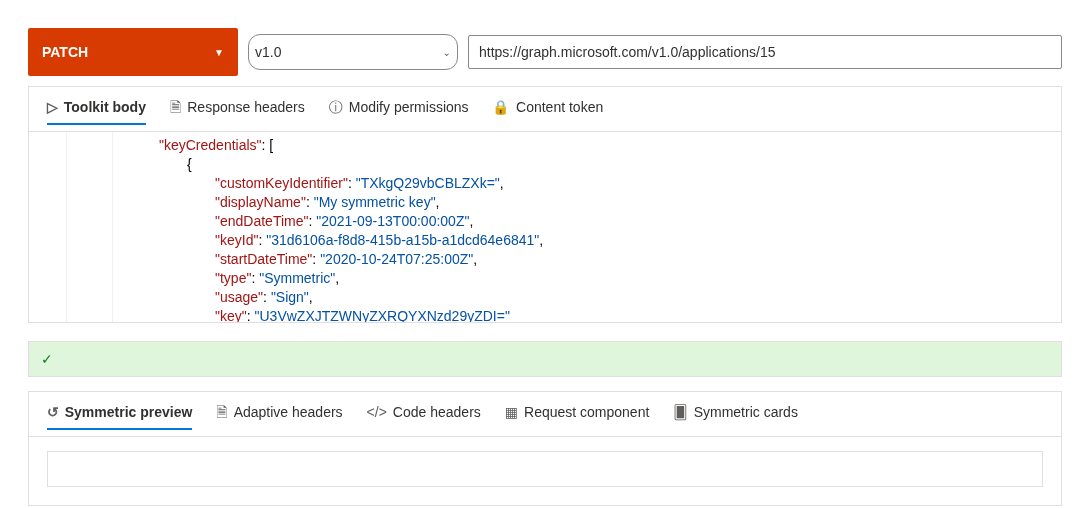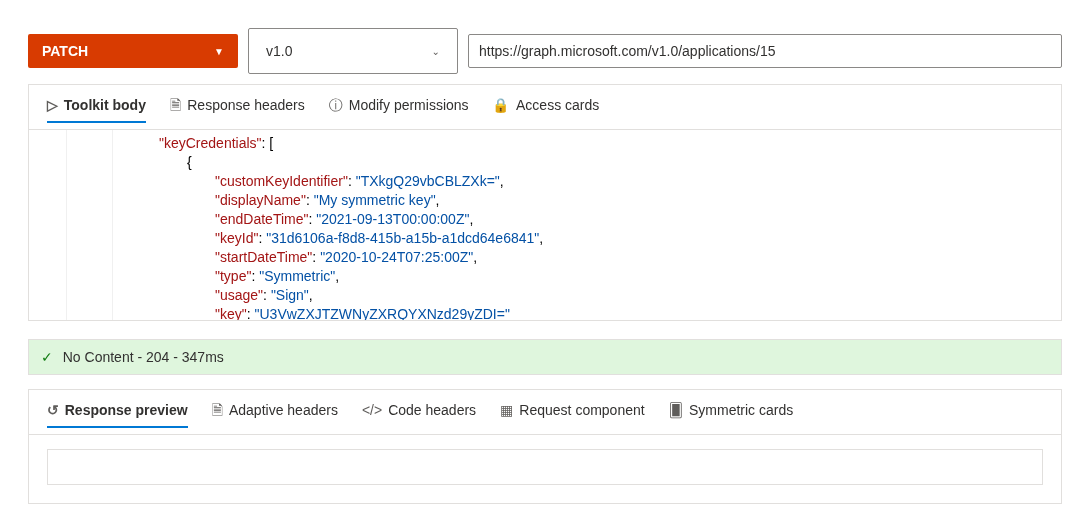--- a/index.html
+++ b/index.html
@@ -1,21 +1,21 @@
 <!DOCTYPE html>
 <html><head>
 <meta charset="utf-8">
 <style>
   * { margin: 0; padding: 0; box-sizing: border-box; font-family: "Segoe UI", Arial, sans-serif; }
   body { background: #fff; width: 1090px; height: 508px; overflow: hidden; color: #323130; font-size: 14px; }
 
   .top-row { display: flex; gap: 10px; padding: 28px 28px 10px 28px; align-items: center; }
-  .method-select { display: flex; align-items: center; justify-content: space-between; background: #d83b01; color: #fff; font-weight: 600; padding: 0 14px; height: 34px; width: 210px; border-radius: 2px; cursor: pointer; }
+  .method-select { display: flex; align-items: center; justify-content: space-between; background: #d83b01; color: #fff; font-weight: 600; padding: 0 14px; height: 48px; width: 210px; border-radius: 2px; cursor: pointer; }
   .chevron-down { font-size: 10px; }
-  .version-select { display: flex; align-items: center; justify-content: space-between; background: #fff; border: 1px solid #8a8886; height: 46px; width: 210px; padding: 0 17px; border-radius: 2px; cursor: pointer; }
+  .version-select { display: flex; align-items: center; justify-content: space-between; background: #fff; border: 1px solid #8a8886; height: 36px; width: 210px; padding: 0 6px; border-radius: 12px; cursor: pointer; }
   .url-input { flex: 1; border: 1px solid #8a8886; height: 34px; padding: 0 10px; border-radius: 2px; font-size: 14px; color: #323130; outline: none; background: #fff; }
 
   .panel { margin: 0 28px 18px 28px; border: 1px solid #e1dfdd; }
 
   .tabs { display: flex; gap: 24px; padding: 12px 18px 6px 18px; border-bottom: 1px solid #e1dfdd; }
   .tab { display: inline-flex; align-items: center; gap: 6px; font-size: 14px; color: #323130; cursor: pointer; padding-bottom: 8px; border-bottom: 2px solid transparent; }
   .tab.active { font-weight: 600; border-bottom: 2px solid #0078d4; color: #323130; }
   .tab-icon { display: inline-block; line-height: 1; color: #605e5c; }
 
   .code-area { display: flex; height: 190px; background: #fff; overflow: hidden; font-family: Consolas, Menlo, monospace; font-size: 14px; line-height: 19px; }
@@ -59,40 +59,39 @@
       <div class="tab">
         <span class="tab-icon">🗎</span>
         <span>Response headers</span>
       </div>
       <div class="tab">
         <span class="tab-icon">ⓘ</span>
         <span>Modify permissions</span>
       </div>
       <div class="tab">
         <span class="tab-icon">🔒</span>
-        <span>Access cards</span>
+        <span>Content token</span>
       </div>
     </div>
   <div class="code-area">
     <div class="gutter"></div>
     <div class="gutter-margin"></div>
     <div class="code-lines" id="code-lines"><div class="ind-line" style="padding-left: 42px;"><span class="tok-prop">"keyCredentials"</span><span class="tok-punct">: [</span></div><div class="ind-line" style="padding-left: 70px;"><span class="tok-punct">{</span></div><div class="ind-line" style="padding-left: 98px;"><span class="tok-prop">"customKeyIdentifier"</span><span class="tok-punct">: </span><span class="tok-string">"TXkgQ29vbCBLZXk="</span><span class="tok-punct">,</span></div><div class="ind-line" style="padding-left: 98px;"><span class="tok-prop">"displayName"</span><span class="tok-punct">: </span><span class="tok-string">"My symmetric key"</span><span class="tok-punct">,</span></div><div class="ind-line" style="padding-left: 98px;"><span class="tok-prop">"endDateTime"</span><span class="tok-punct">: </span><span class="tok-string">"2021-09-13T00:00:00Z"</span><span class="tok-punct">,</span></div><div class="ind-line" style="padding-left: 98px;"><span class="tok-prop">"keyId"</span><span class="tok-punct">: </span><span class="tok-string">"31d6106a-f8d8-415b-a15b-a1dcd64e6841"</span><span class="tok-punct">,</span></div><div class="ind-line" style="padding-left: 98px;"><span class="tok-prop">"startDateTime"</span><span class="tok-punct">: </span><span class="tok-string">"2020-10-24T07:25:00Z"</span><span class="tok-punct">,</span></div><div class="ind-line" style="padding-left: 98px;"><span class="tok-prop">"type"</span><span class="tok-punct">: </span><span class="tok-string">"Symmetric"</span><span class="tok-punct">,</span></div><div class="ind-line" style="padding-left: 98px;"><span class="tok-prop">"usage"</span><span class="tok-punct">: </span><span class="tok-string">"Sign"</span><span class="tok-punct">,</span></div><div class="ind-line" style="padding-left: 98px;"><span class="tok-prop">"key"</span><span class="tok-punct">: </span><span class="tok-string">"U3VwZXJTZWNyZXRQYXNzd29yZDI="</span><span class="tok-punct"></span></div></div>
   </div>
 </div>
 
 <div class="status-bar">
   <span class="success-icon">✓</span>
-  <span>No Content - 204 - 347ms</span>
 </div>
 
 <div class="panel">
   <div class="tabs" id="resp-tabs">
       <div class="tab active">
         <span class="tab-icon">↺</span>
-        <span>Response preview</span>
+        <span>Symmetric preview</span>
       </div>
       <div class="tab">
         <span class="tab-icon">🗎</span>
         <span>Adaptive headers</span>
       </div>
       <div class="tab">
         <span class="tab-icon">&lt;/&gt;</span>
         <span>Code headers</span>
       </div>
       <div class="tab">

